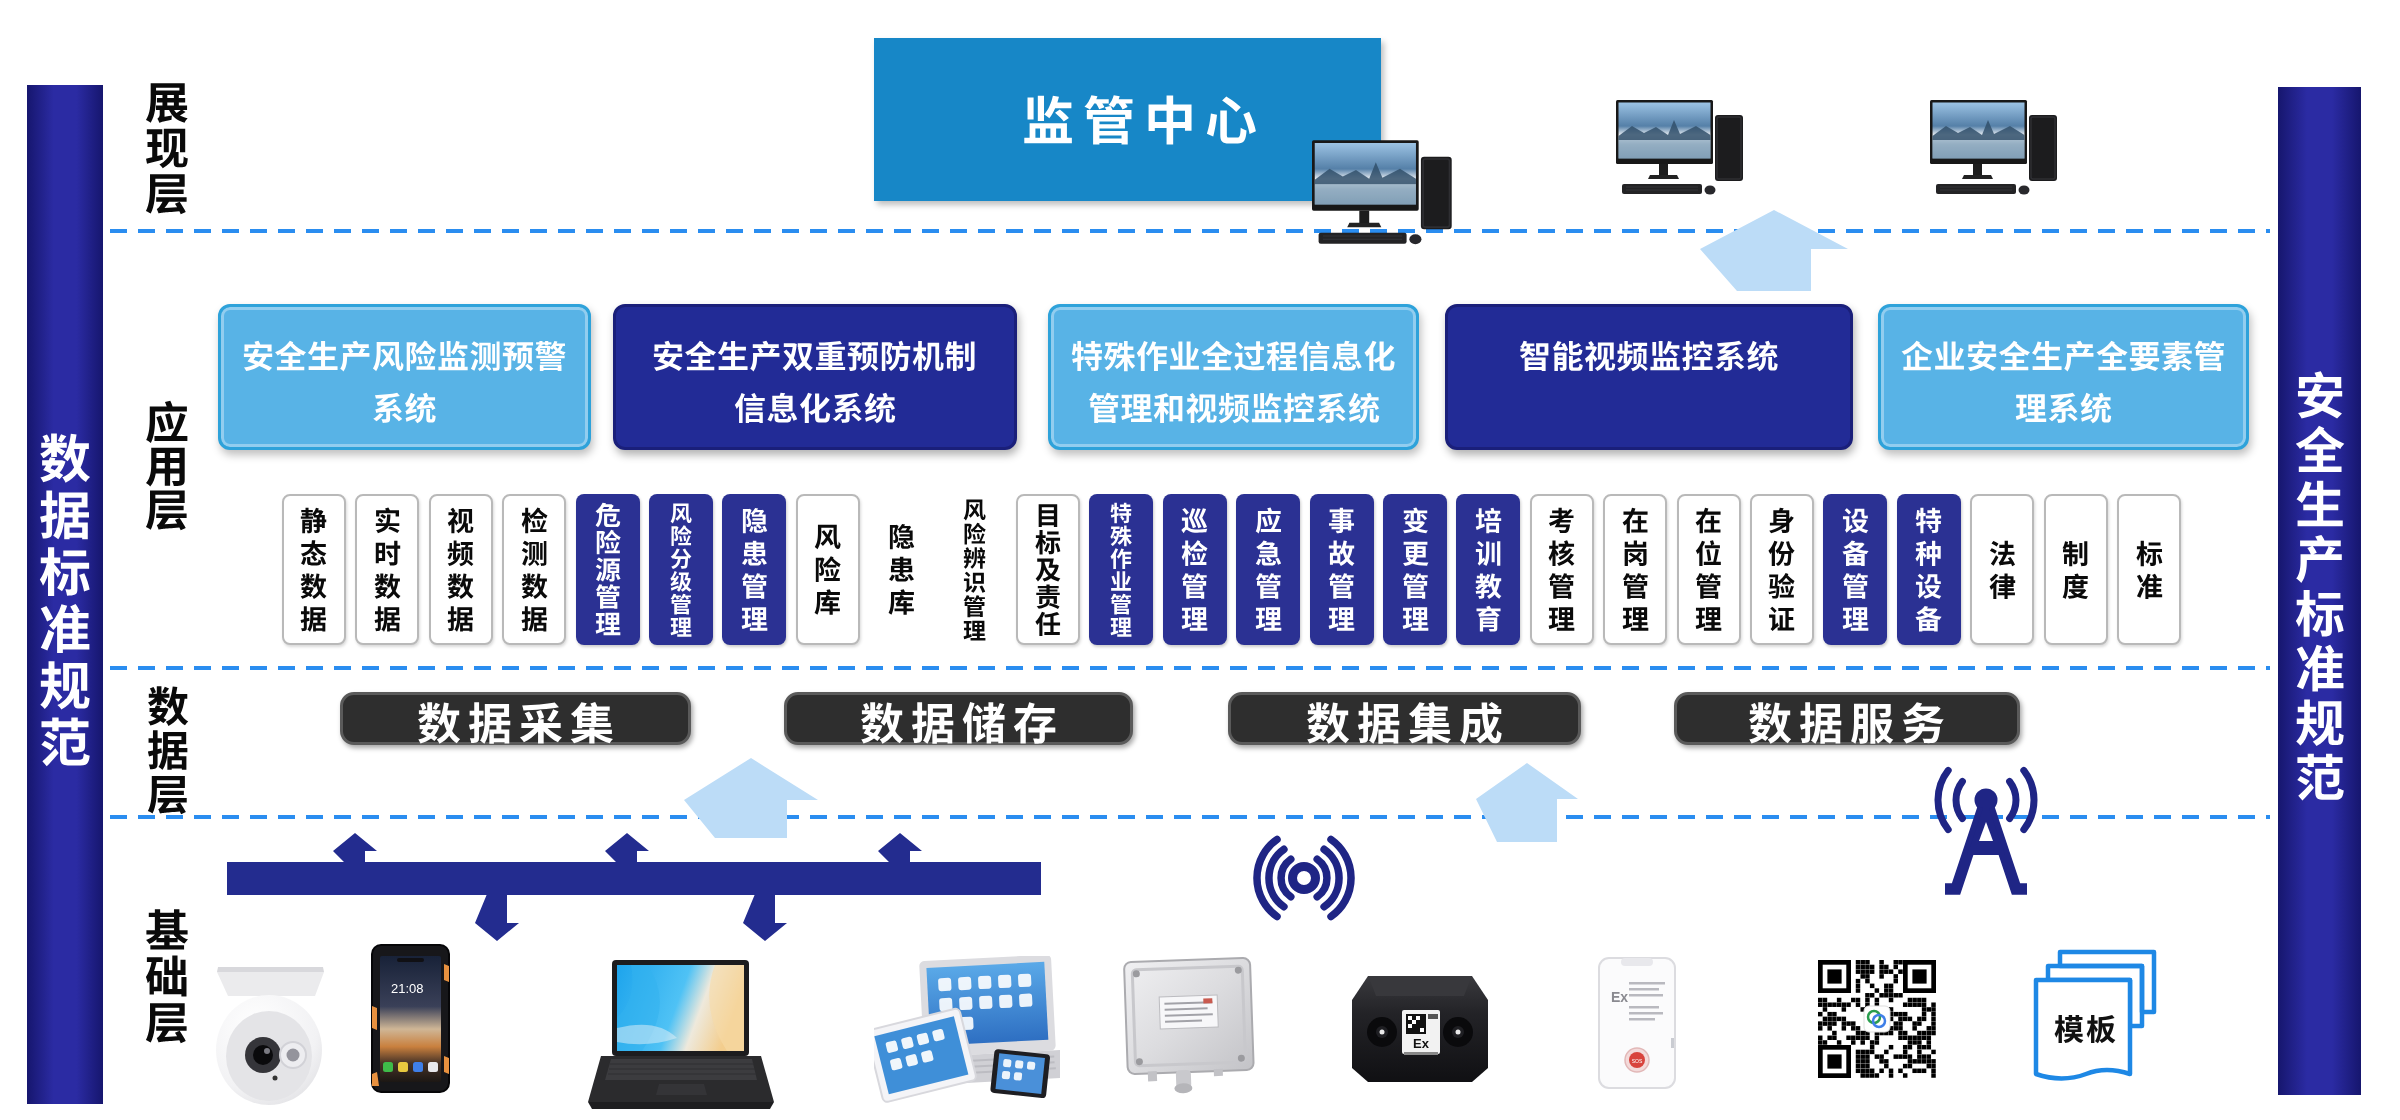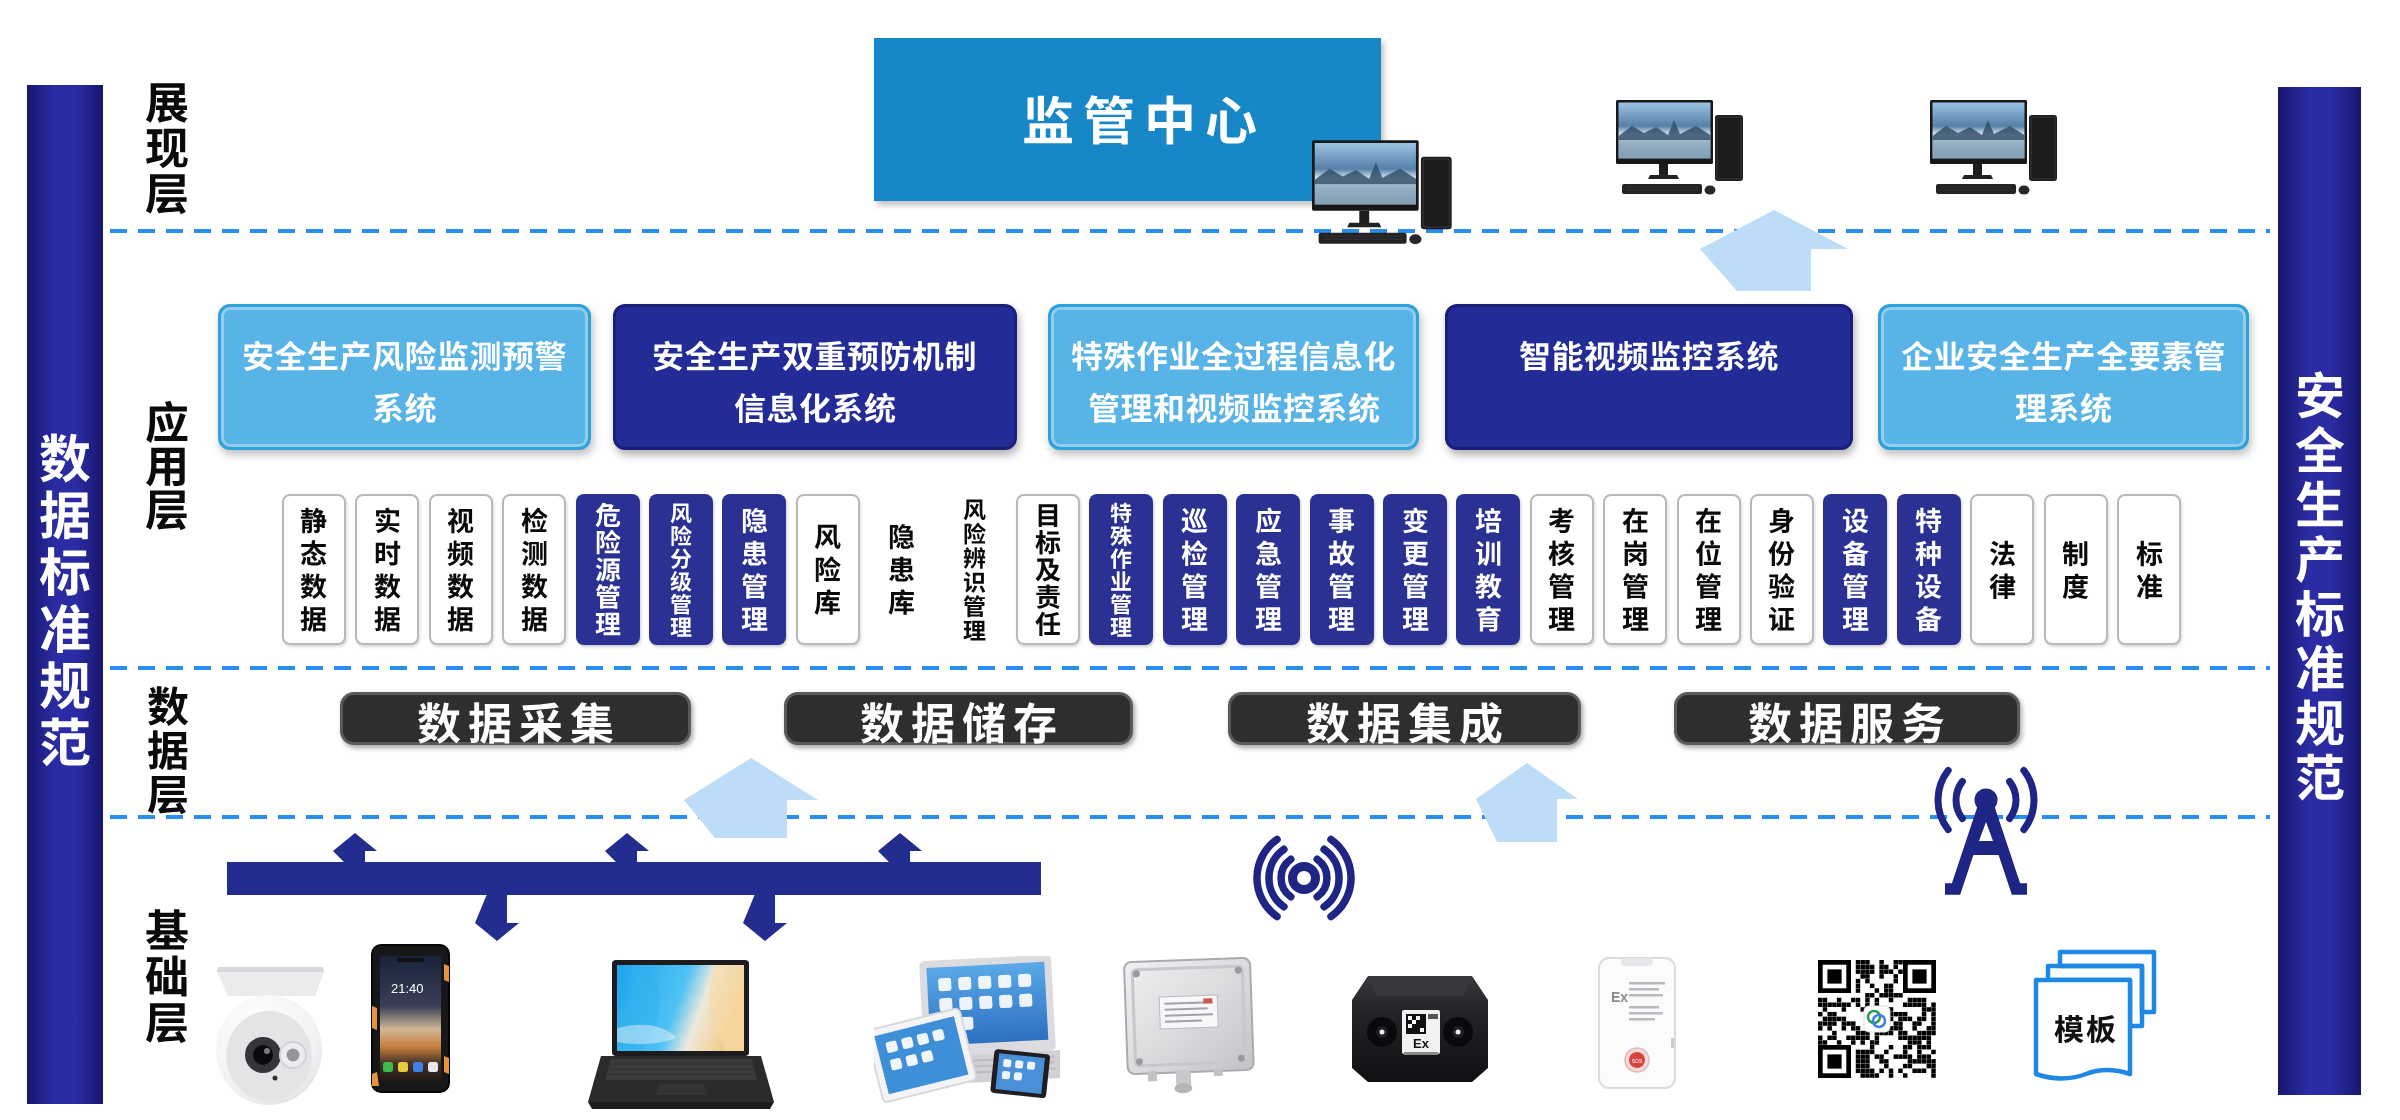--- a/index.html
+++ b/index.html
@@ -711,21 +711,21 @@
         <stop offset="1" stop-color="#1c1714"></stop>
       </linearGradient>
     </defs>
 <rect x="9" y="12" width="61" height="126" rx="2" fill="url(#phs)"></rect>
 <rect x="26" y="14" width="27" height="4" rx="2" fill="#101014"></rect>
 <rect x="12" y="118" width="10" height="10" rx="2.5" fill="#3fbb49"></rect>
 <rect x="27" y="118" width="10" height="10" rx="2.5" fill="#e8c93f"></rect>
 <rect x="42" y="118" width="10" height="10" rx="2.5" fill="#3f7fe8"></rect>
 <rect x="57" y="118" width="10" height="10" rx="2.5" fill="#e8e8ec"></rect>
   </svg>
-<div style="position:absolute;left:391px;top:981px;z-index:4;font-family:'Liberation Sans',sans-serif;font-size:13px;color:#fff;">21:40</div>
+<div style="position:absolute;left:391px;top:981px;z-index:4;font-family:'Liberation Sans',sans-serif;font-size:13px;color:#fff;">21:08</div>
 <svg style="position:absolute;left:587px;top:958px;z-index:3" width="188" height="152" viewBox="0 0 188 152">
     <defs>
       <linearGradient id="lps" x1="0" y1="0" x2="1" y2="0.25">
         <stop offset="0" stop-color="#1da4ec"></stop>
         <stop offset="0.55" stop-color="#4fc2f5"></stop>
         <stop offset="0.74" stop-color="#eee9dc"></stop>
         <stop offset="1" stop-color="#f3cd8d"></stop>
       </linearGradient>
     </defs>
 <rect x="25" y="2" width="137" height="96" rx="4" fill="#1c1c1e"></rect>

